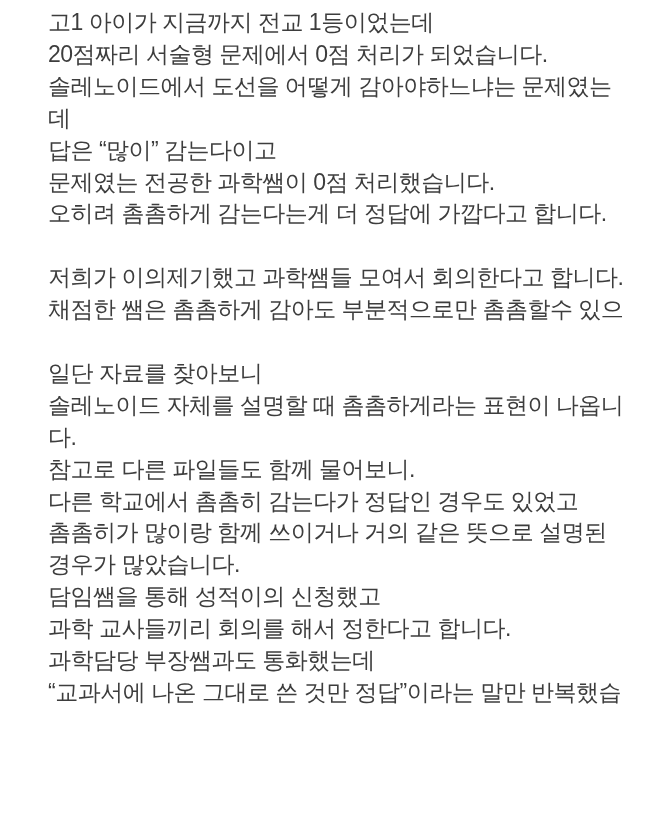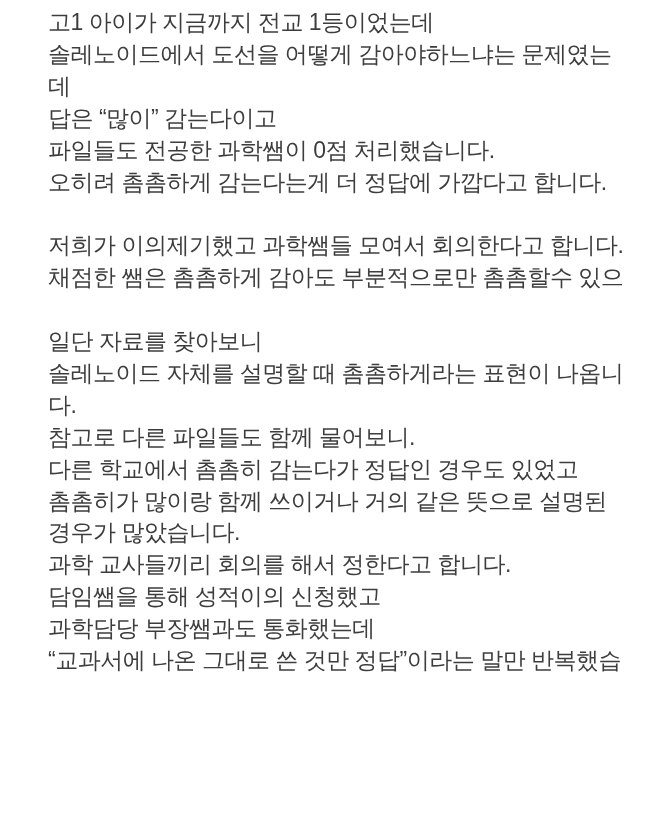--- a/index.html
+++ b/index.html
@@ -32,43 +32,44 @@
     height: 31.9px;
   }
 </style>
 </head>
 <body>
 
 <div class="doc">
 
   <div class="para">
     <div class="line">고1 아이가 지금까지 전교 1등이었는데</div>
+    <div class="line">20점짜리 서술형 문제에서 0점 처리가 되었습니다.</div>
     <div class="line">솔레노이드에서 도선을 어떻게 감아야하느냐는 문제였는</div>
     <div class="line">데</div>
     <div class="line">답은 “많이” 감는다이고</div>
-    <div class="line">파일들도 전공한 과학쌤이 0점 처리했습니다.</div>
+    <div class="line">문제였는 전공한 과학쌤이 0점 처리했습니다.</div>
     <div class="line">오히려 촘촘하게 감는다는게 더 정답에 가깝다고 합니다.</div>
   </div>
 
   <div class="blank-line"></div>
 
   <div class="para">
     <div class="line">저희가 이의제기했고 과학쌤들 모여서 회의한다고 합니다.</div>
     <div class="line">채점한 쌤은 촘촘하게 감아도 부분적으로만 촘촘할수 있으</div>
   </div>
 
   <div class="blank-line"></div>
 
   <div class="para">
     <div class="line">일단 자료를 찾아보니</div>
     <div class="line">솔레노이드 자체를 설명할 때 촘촘하게라는 표현이 나옵니</div>
     <div class="line">다.</div>
     <div class="line">참고로 다른 파일들도 함께 물어보니.</div>
     <div class="line">다른 학교에서 촘촘히 감는다가 정답인 경우도 있었고</div>
     <div class="line">촘촘히가 많이랑 함께 쓰이거나 거의 같은 뜻으로 설명된</div>
     <div class="line">경우가 많았습니다.</div>
+    <div class="line">담임쌤을 통해 성적이의 신청했고</div>
     <div class="line">과학 교사들끼리 회의를 해서 정한다고 합니다.</div>
-    <div class="line">담임쌤을 통해 성적이의 신청했고</div>
     <div class="line">과학담당 부장쌤과도 통화했는데</div>
     <div class="line">“교과서에 나온 그대로 쓴 것만 정답”이라는 말만 반복했습</div>
   </div>
 
 </div>
 
 </body></html>

